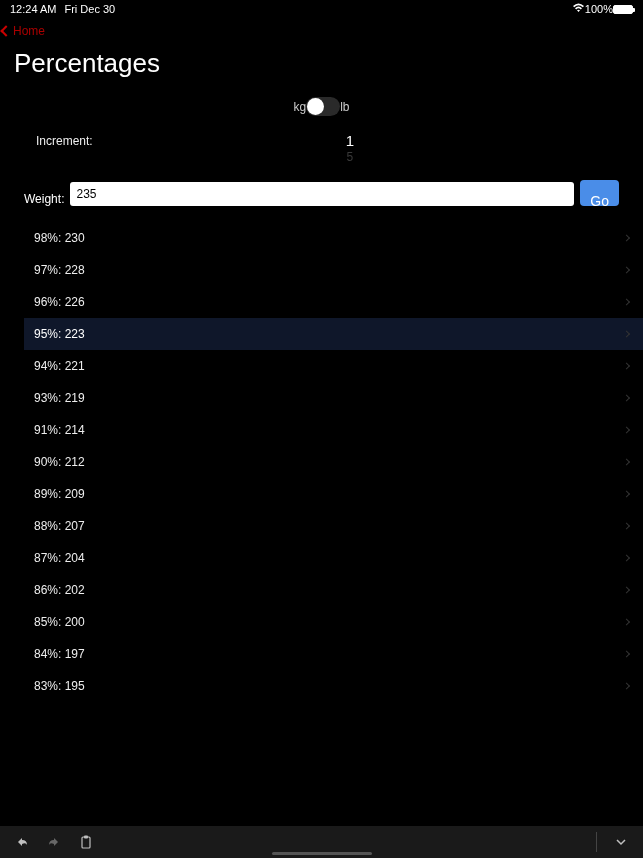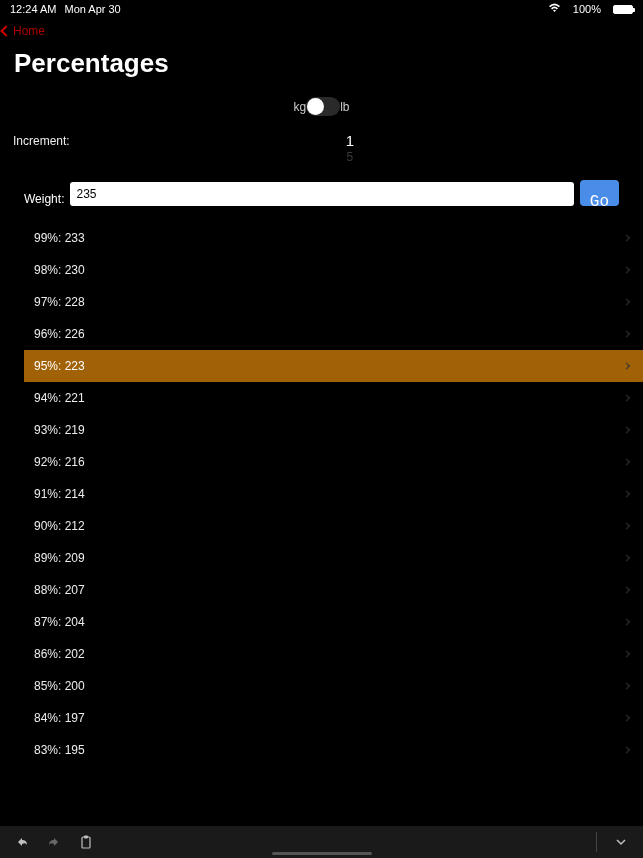--- a/index.html
+++ b/index.html
@@ -14,21 +14,21 @@
     }
     .status-bar {
       display: flex;
       justify-content: space-between;
       align-items: center;
       padding: 2px 10px;
       font-size: 11px;
       height: 18px;
     }
     .status-left { display: flex; gap: 8px; }
-    .status-right { display: flex; align-items: center; gap: 12px; }
+    .status-right { display: flex; align-items: center; gap: 0; }
     .battery-icon {
       width: 20px; height: 9px;
       border: 1px solid #fff; border-radius: 2px;
       position: relative; background: #fff;
     }
     .battery-icon::after {
       content: ''; position: absolute; right: -3px; top: 2px;
       width: 2px; height: 4px; background: #fff; border-radius: 0 1px 1px 0;
     }
     .nav-bar {
@@ -42,21 +42,21 @@
     }
     .back-chevron {
       width: 8px; height: 8px;
       border-left: 2px solid #c00;
       border-bottom: 2px solid #c00;
       transform: rotate(45deg);
       margin-right: 3px;
     }
     .page-title {
       font-size: 26px;
-      font-weight: 700;
+      font-weight: 400;
       padding: 4px 14px 12px;
     }
     .unit-row {
       display: flex; justify-content: center; align-items: center;
       gap: 0; padding: 6px 0 16px;
       font-size: 12px; color: #ccc;
     }
     .toggle {
       width: 34px; height: 19px;
       background: #2a2a2a;
@@ -64,21 +64,21 @@
       position: relative;
       cursor: pointer;
     }
     .toggle-knob {
       width: 17px; height: 17px;
       background: #fff; border-radius: 50%;
       position: absolute; top: 1px; left: 1px;
     }
     .increment-row {
       display: flex; align-items: center;
-      padding: 0 13px 22px;
+      padding: 0 36px 22px;
       font-size: 12px;
     }
     .increment-label { color: #eee; }
     .increment-picker {
       flex: 1; text-align: center;
       position: relative;
     }
     .increment-val {
       font-size: 15px; color: #fff;
     }
@@ -94,34 +94,34 @@
     .weight-input {
       flex: 1; height: 24px;
       background: #fff; color: #000;
       border: none; border-radius: 3px;
       padding: 0 6px; font-size: 12px; margin-top: 11px;
     }
     .go-btn {
       height: 24px; padding: 13px 10px;
       background: #4a8de8; color: #fff;
       border: none; border-radius: 4px;
-      font-size: 16px; cursor: pointer; font-family: Liberation Mono, monospace;
+      font-size: 14px; cursor: pointer;
     }
     .list {
       padding: 6px 0 0 0;
     }
     .row {
       padding: 9px 34px;
       font-size: 12px;
       color: #eee;
       position: relative;
       cursor: pointer;
     }
     .row.selected {
-      background: #a16207;
+      background: #0f172a;
       color: #fff;
       margin-left: 24px;
       padding-left: 10px;
     }
     .row-chevron {
       position: absolute; right: 14px; top: 50%;
       width: 5px; height: 5px;
       border-right: 1px solid #333;
       border-top: 1px solid #333;
       transform: translateY(-50%) rotate(45deg);
@@ -145,21 +145,21 @@
       width: 100px; height: 3px;
       background: #555; border-radius: 2px;
     }
   </style>
 </head>
 <body>
 
 <div class="status-bar">
   <div class="status-left">
     <span>12:24 AM</span>
-    <span>Mon Apr 30</span>
+    <span>Fri Dec 30</span>
   </div>
   <div class="status-right">
     <span>
       <svg width="13" height="10" viewBox="0 0 13 10">
           <path d="M6.5 9 L5 7.3 Q6.5 6 8 7.3 Z M3 5.2 Q6.5 2 10 5.2 L8.8 6.4 Q6.5 4.3 4.2 6.4 Z M1 3 Q6.5 -2 12 3 L10.8 4.2 Q6.5 0.3 2.2 4.2 Z" fill="#fff"></path>
         </svg>
     </span>
     <span>100%</span>
     <span class="battery-icon"></span>
   </div>
@@ -190,28 +190,26 @@
   </div>
 </div>
 
 <div class="weight-row">
   <span>Weight:</span>
   <input class="weight-input" value="235" style="">
   <button class="go-btn">Go</button>
 </div>
 
 <div class="list" id="list">
-    <div class="row">99%: 233<span class="row-chevron"></span></div>
     <div class="row">98%: 230<span class="row-chevron"></span></div>
     <div class="row">97%: 228<span class="row-chevron"></span></div>
     <div class="row">96%: 226<span class="row-chevron"></span></div>
     <div class="row selected">95%: 223<span class="row-chevron"></span></div>
     <div class="row">94%: 221<span class="row-chevron"></span></div>
     <div class="row">93%: 219<span class="row-chevron"></span></div>
-    <div class="row">92%: 216<span class="row-chevron"></span></div>
     <div class="row">91%: 214<span class="row-chevron"></span></div>
     <div class="row">90%: 212<span class="row-chevron"></span></div>
     <div class="row">89%: 209<span class="row-chevron"></span></div>
     <div class="row">88%: 207<span class="row-chevron"></span></div>
     <div class="row">87%: 204<span class="row-chevron"></span></div>
     <div class="row">86%: 202<span class="row-chevron"></span></div>
     <div class="row">85%: 200<span class="row-chevron"></span></div>
     <div class="row">84%: 197<span class="row-chevron"></span></div>
     <div class="row">83%: 195<span class="row-chevron"></span></div>
   </div>

